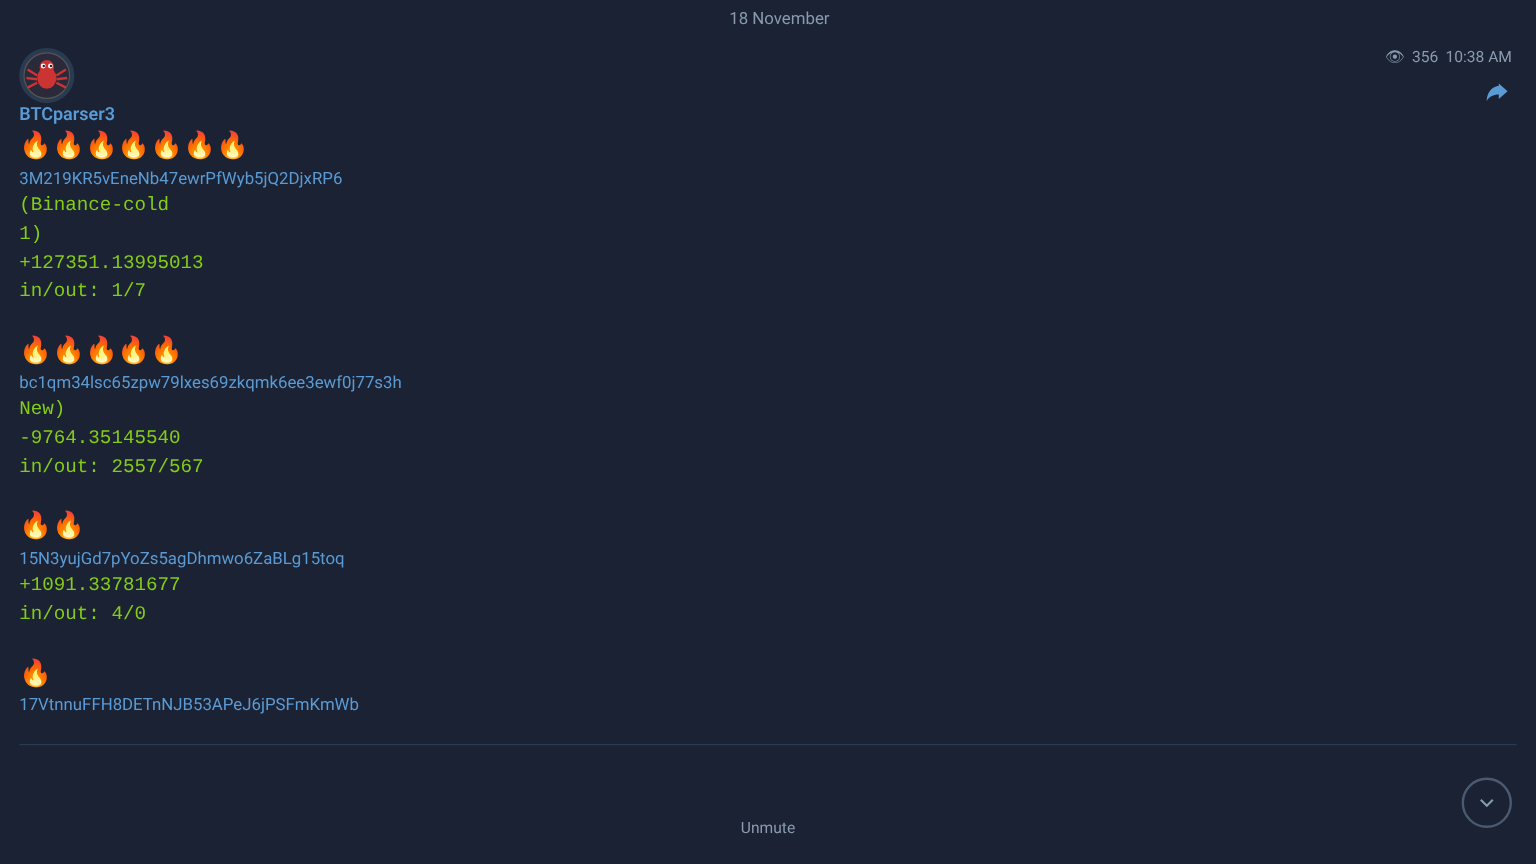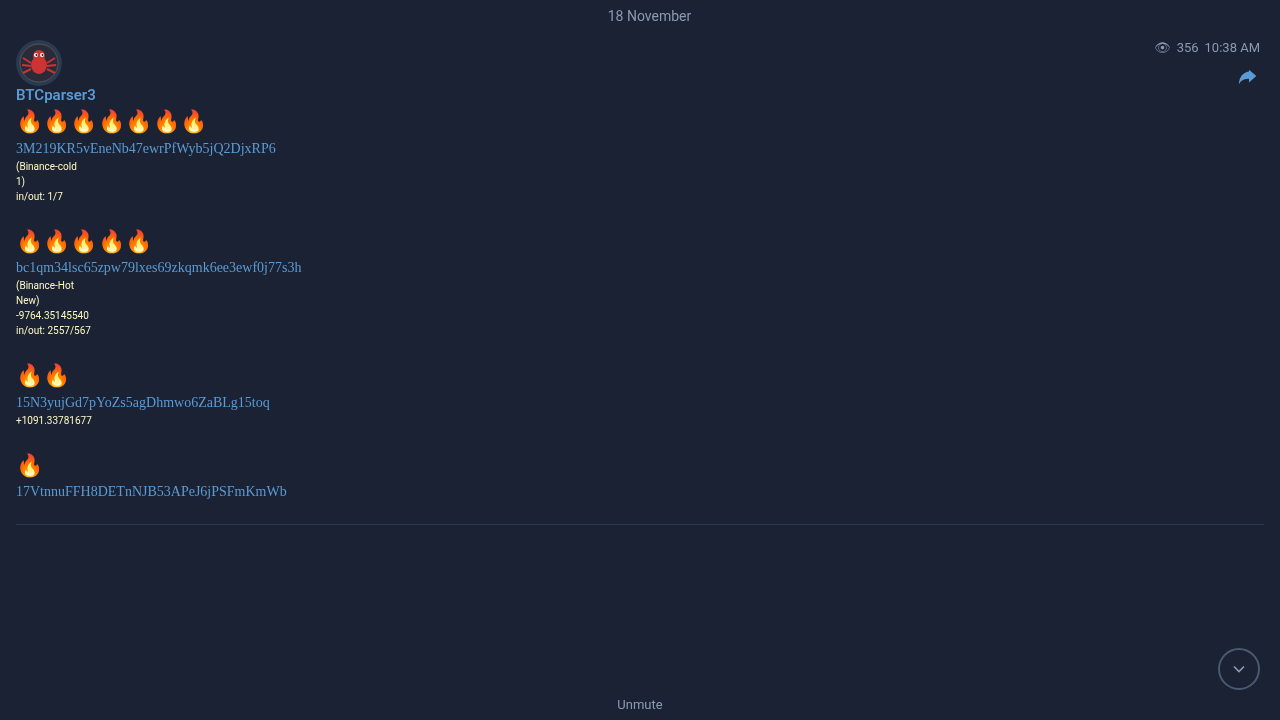--- a/index.html
+++ b/index.html
@@ -99,27 +99,27 @@
       margin-bottom: 4px;
       line-height: 1.3;
     }
 
     .btc-address {
       color: #5b9bd5;
       font-size: 14px;
       word-break: break-all;
       margin-bottom: 2px;
       text-decoration: none;
-      font-family: Liberation Serif, serif;
     }
 
     .msg-text {
-      color: #fef9c3;
-      font-size: 10px;
+      color: #84cc16;
+      font-size: 16px;
       line-height: 1.5;
+      font-family: Liberation Mono, monospace;
     }
 
     .msg-block {
       margin-bottom: 24px;
     }
 
     .scroll-down-btn {
       position: absolute;
       bottom: 30px;
       right: 20px;
@@ -131,21 +131,21 @@
       display: flex;
       align-items: center;
       justify-content: center;
       color: #8a9bb0;
       font-size: 18px;
       cursor: pointer;
     }
 
     .unmute-hint {
       position: absolute;
-      bottom: 8px;
+      bottom: 22px;
       left: 50%;
       transform: translateX(-50%);
       color: #8a9bb0;
       font-size: 13px;
     }
 
     .divider-line {
       border: none;
       border-top: 1px solid #2a3a50;
       margin: 0 16px;
@@ -188,36 +188,37 @@
 
   <div class="message-body">
 
     <div class="sender-name">BTCparser3</div>
 
     <div class="msg-block">
       <div class="fire-row">🔥🔥🔥🔥🔥🔥🔥</div>
       <div class="btc-address">3M219KR5vEneNb47ewrPfWyb5jQ2DjxRP6</div>
       <div class="msg-text">(Binance-cold</div>
       <div class="msg-text">1)</div>
+      <div class="msg-text">+127351.13995013</div>
       <div class="msg-text">in/out: 1/7</div>
     </div>
 
     <div class="msg-block">
       <div class="fire-row">🔥🔥🔥🔥🔥</div>
       <div class="btc-address">bc1qm34lsc65zpw79lxes69zkqmk6ee3ewf0j77s3h</div>
-      <div class="msg-text">(Binance-Hot</div>
       <div class="msg-text">New)</div>
       <div class="msg-text">-9764.35145540</div>
       <div class="msg-text">in/out: 2557/567</div>
     </div>
 
     <div class="msg-block">
       <div class="fire-row">🔥🔥</div>
       <div class="btc-address">15N3yujGd7pYoZs5agDhmwo6ZaBLg15toq</div>
       <div class="msg-text">+1091.33781677</div>
+      <div class="msg-text">in/out: 4/0</div>
     </div>
 
     <div class="msg-block">
       <div class="fire-row">🔥</div>
       <div class="btc-address">17VtnnuFFH8DETnNJB53APeJ6jPSFmKmWb</div>
     </div>
   </div>
 
   <div class="message-meta">
     <span class="eye-icon">👁</span>

